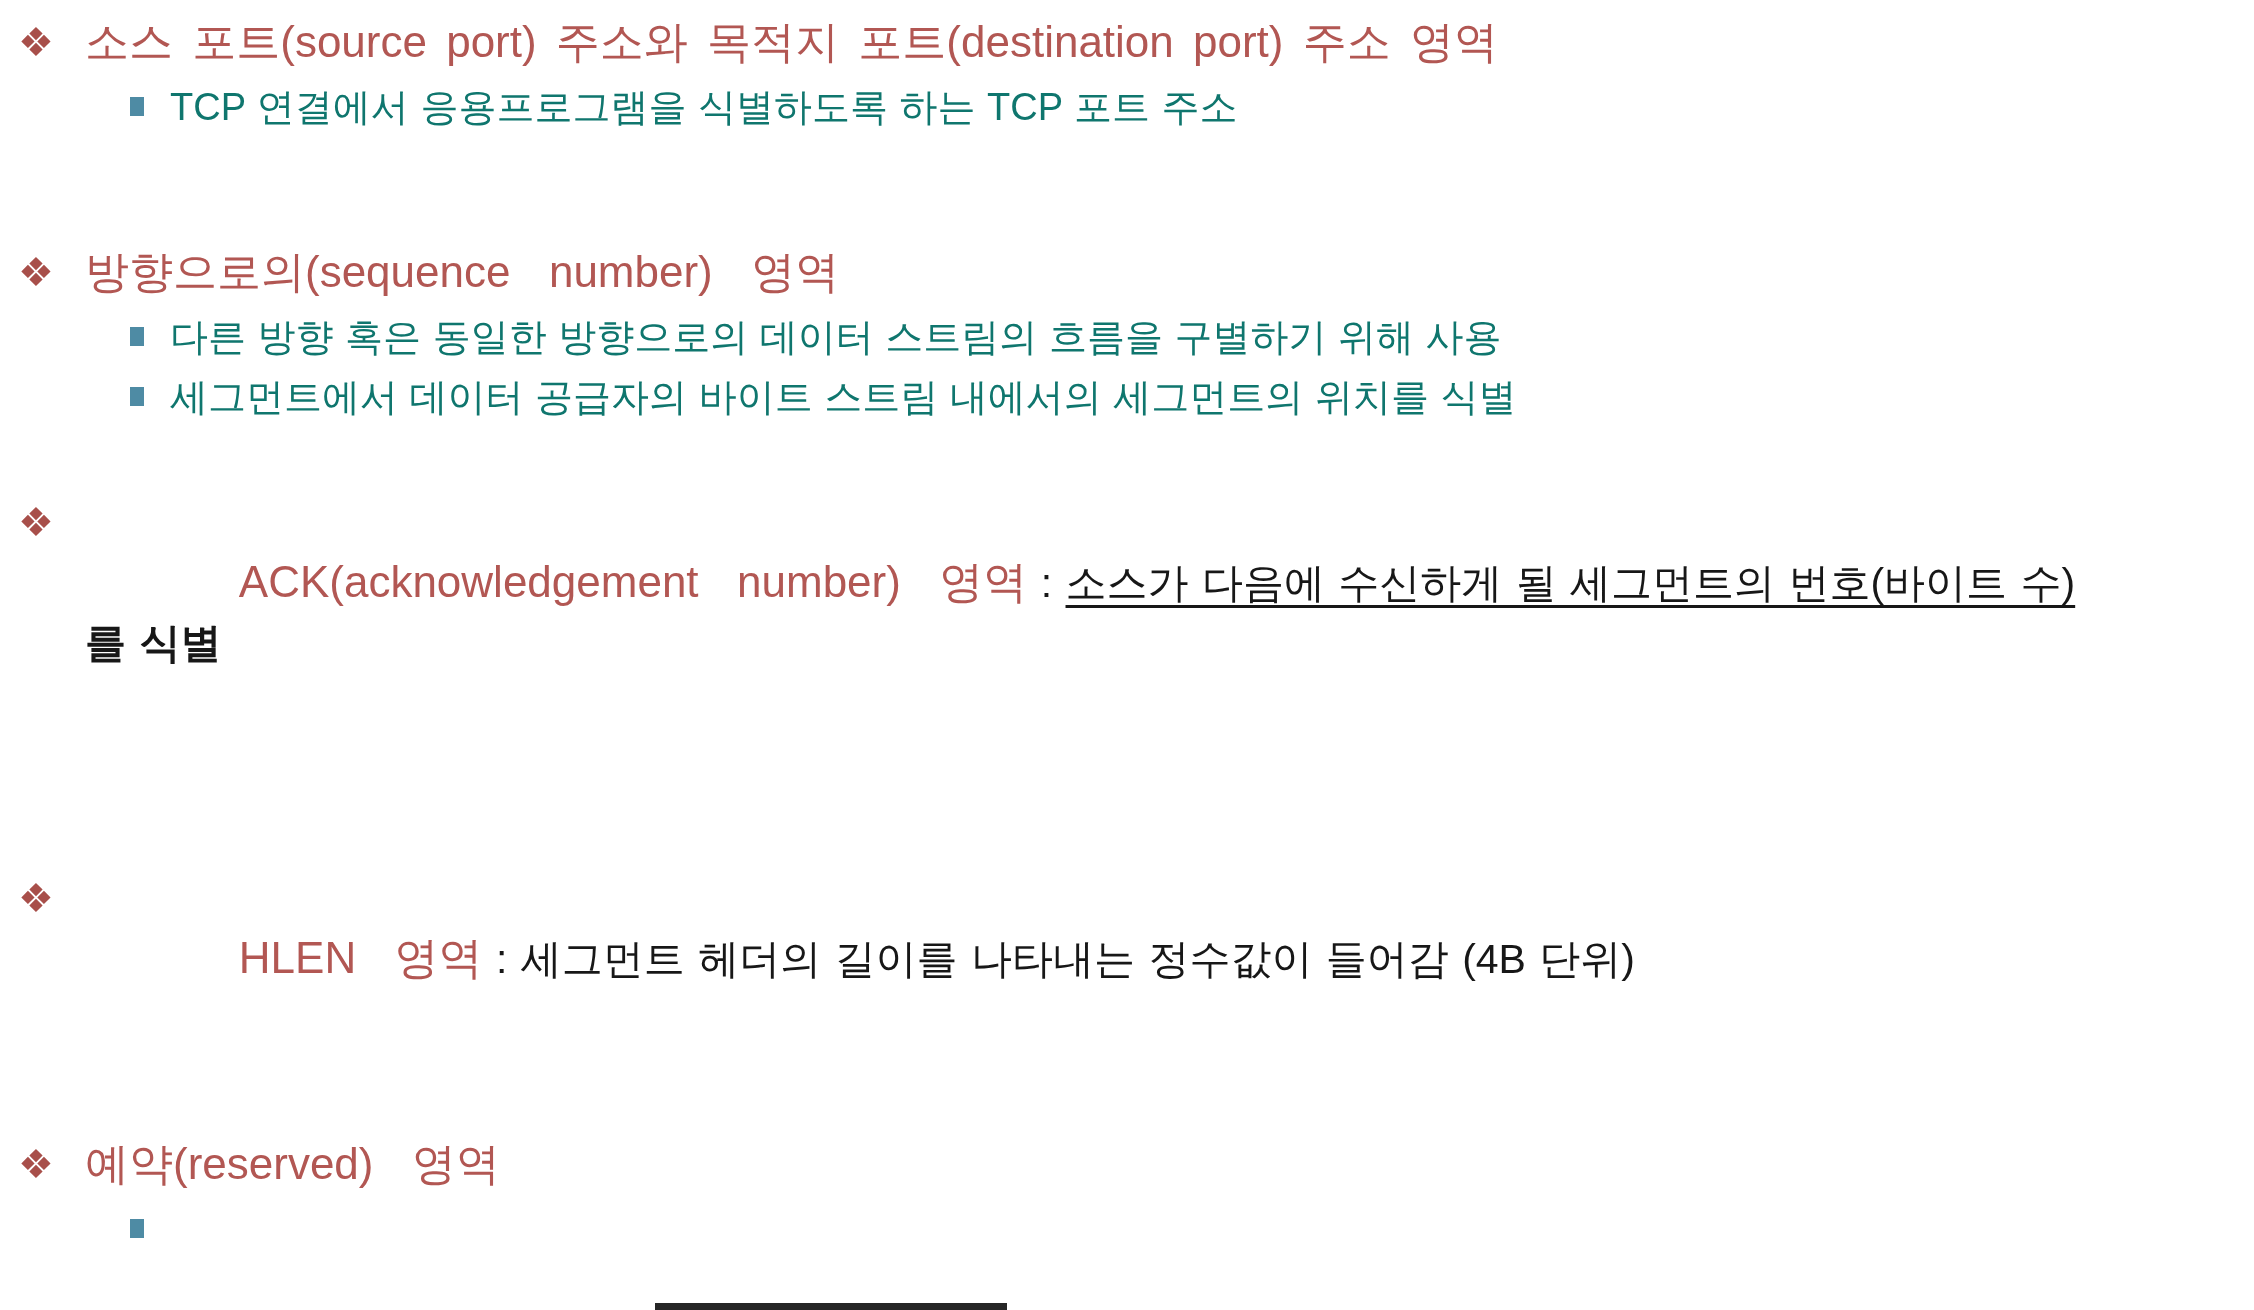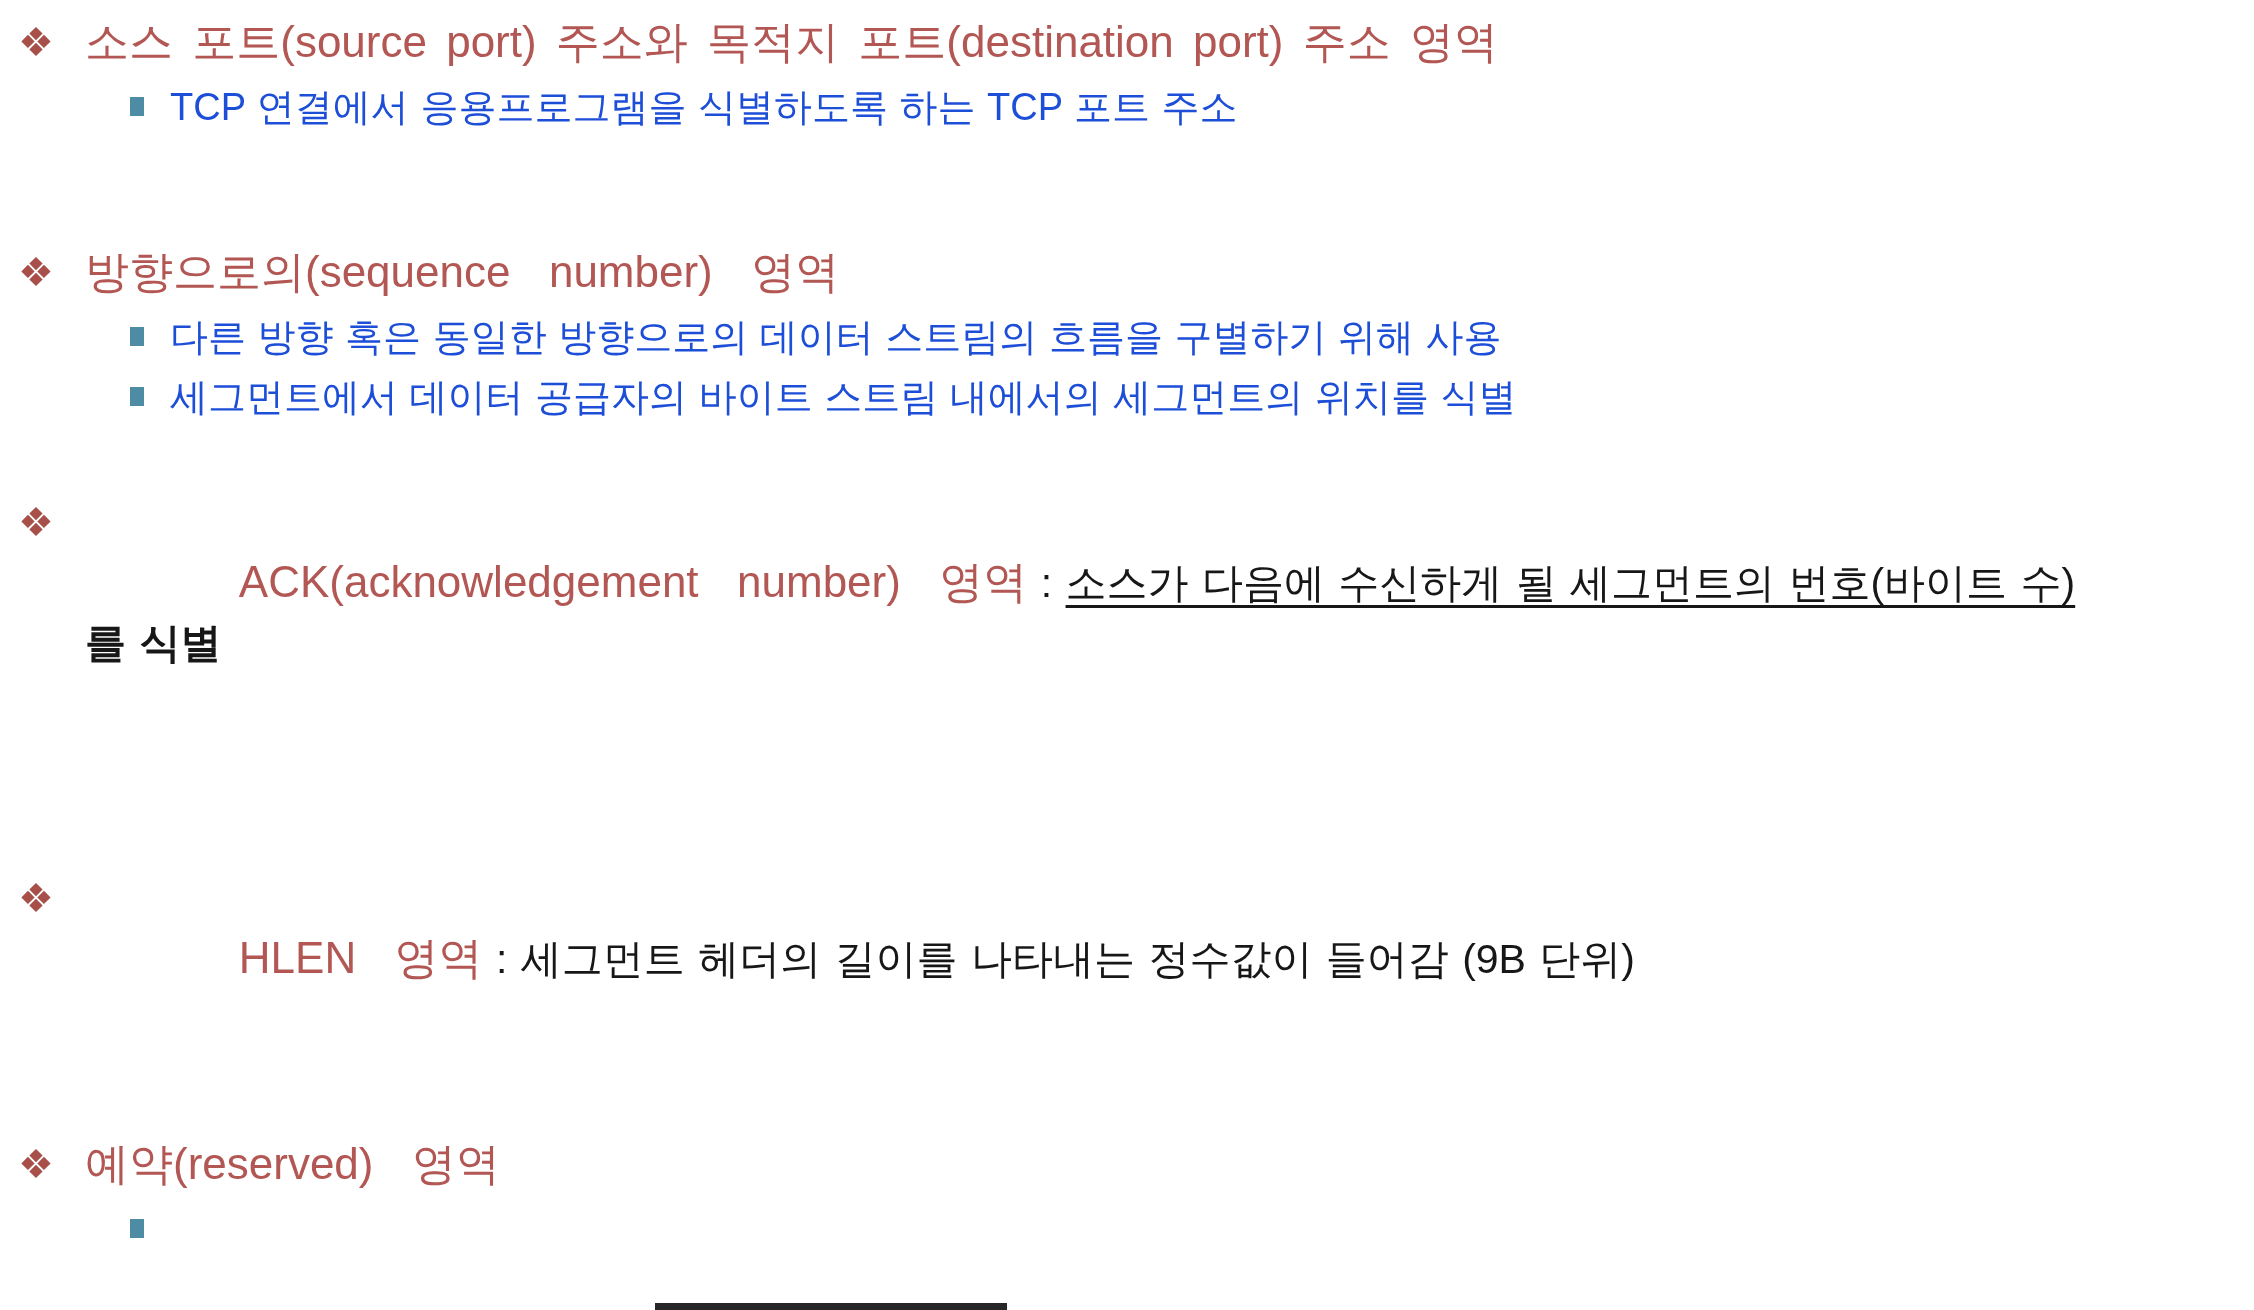--- a/index.html
+++ b/index.html
@@ -53,21 +53,21 @@
   .sq {
     flex: 0 0 14px;
     width: 14px; height: 19px;
     margin-top: 15px;
     margin-right: 26px;
     background: #4e8ba4;
   }
   .stext {
     font-size: 38px;
     line-height: 50px;
-    color: #1d4ed8;
+    color: #0f766e;
     word-spacing: 1px;
   }
 
   .cropped-line {
     position: absolute;
     left: 655px; bottom: 0;
     width: 352px; height: 7px;
     background: #262626;
   }
 </style>
@@ -108,21 +108,21 @@
       <div class="htext">
         <span>ACK(acknowledgement  number)  영역</span><span class="black"> : </span><span class="black ul">소스가 다음에 수신하게 될 세그먼트의 번호(바이트 수)</span><span class="black tail">를 식별</span>
       </div>
     </div>
   </div>
 
   <div class="section s4">
     <div class="hrow">
       <span class="bullet-cell">❖</span>
       <div class="htext">
-        <span>HLEN  영역</span><span class="black"> : </span><span class="black">세그먼트 헤더의 길이를 나타내는 정수값이 들어감 (9B 단위)</span>
+        <span>HLEN  영역</span><span class="black"> : </span><span class="black">세그먼트 헤더의 길이를 나타내는 정수값이 들어감 (4B 단위)</span>
       </div>
     </div>
   </div>
 
   <div class="section s5">
     <div class="hrow">
       <span class="bullet-cell">❖</span>
       <div class="htext">예약(reserved)  영역</div>
     </div>
     <div class="subrow">

